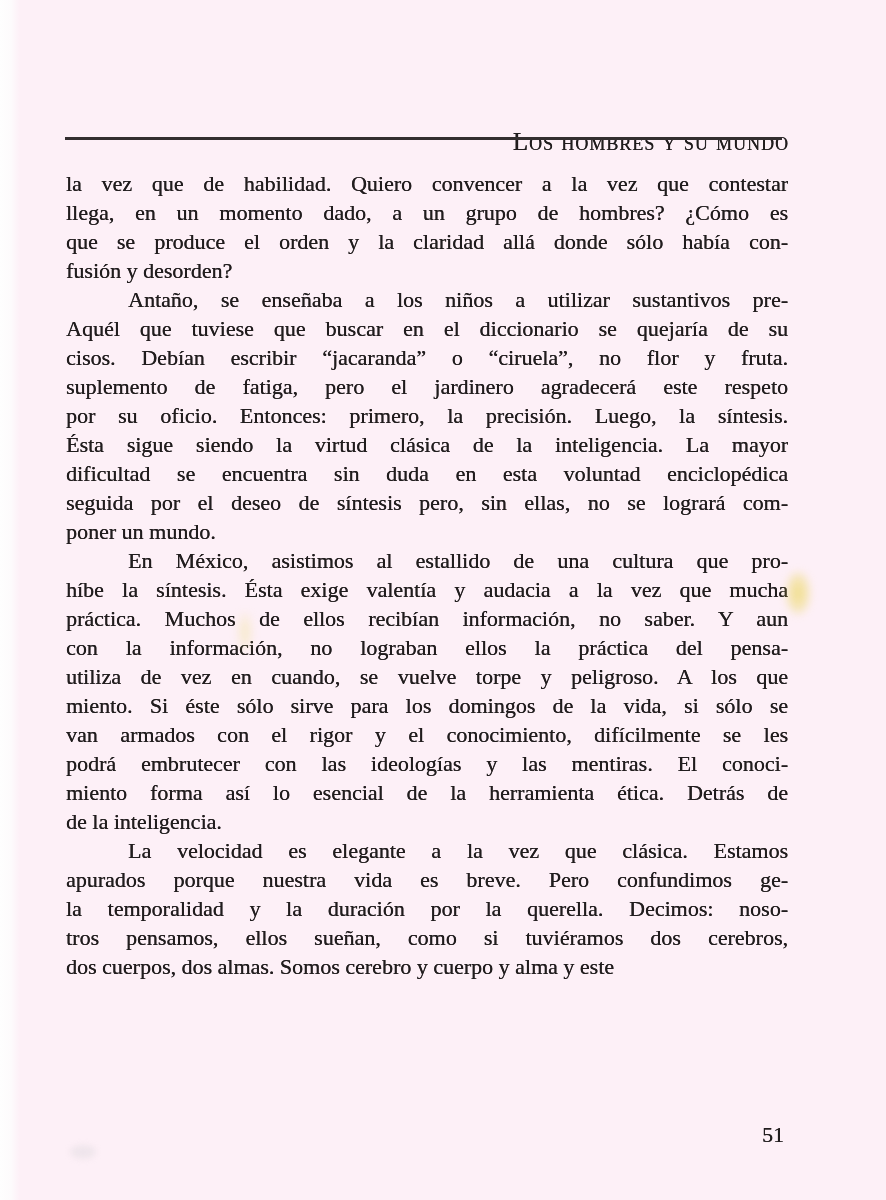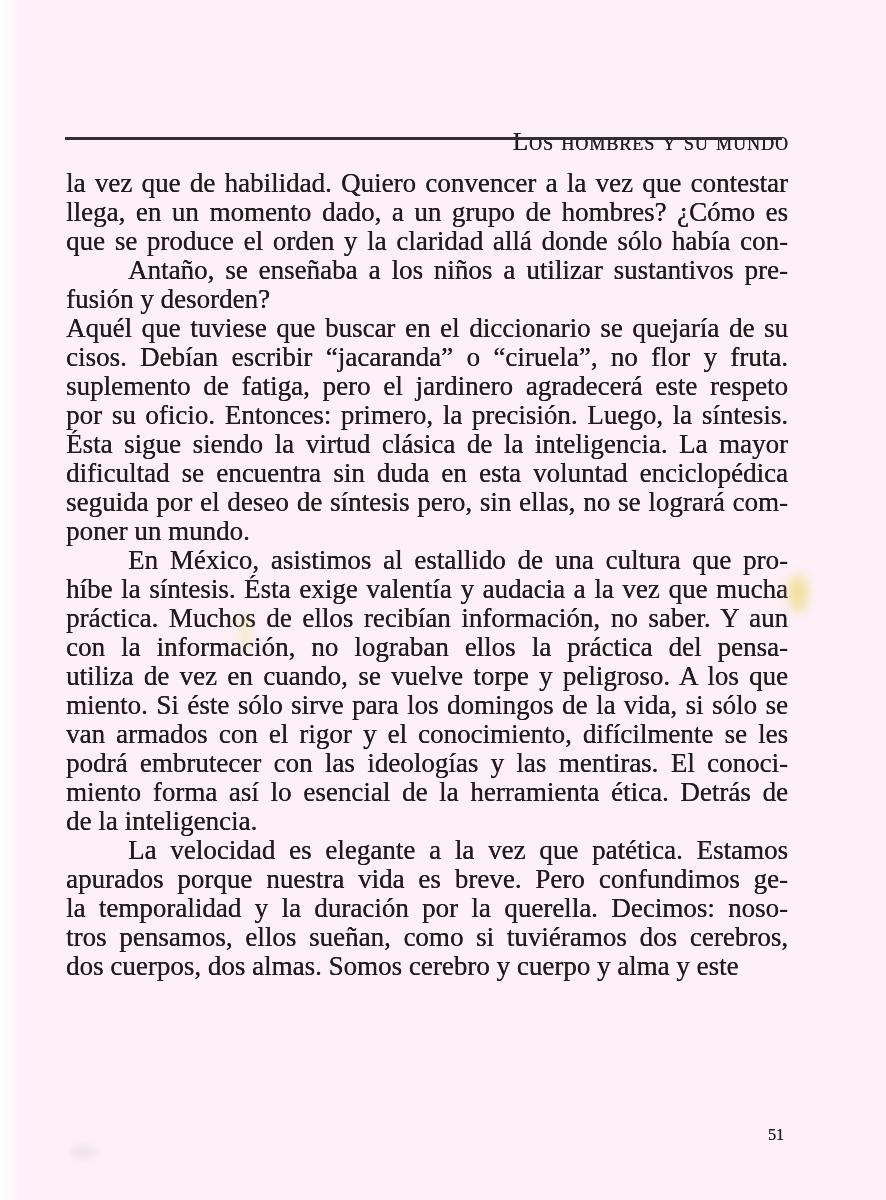--- a/index.html
+++ b/index.html
@@ -42,38 +42,38 @@
     left: 65px;
     width: 717px;
     height: 2.5px;
     background: var(--rule, #332e2f);
   }
   .text-block {
     position: absolute;
     top: 169px;
     left: 66px;
     width: 722px;
-    font-size: 27px;
+    font-size: 22px;
     text-shadow: 0.25px 0 0 currentColor;
   }
   .line {
     height: 29px;
     line-height: 29px;
     text-align: justify;
     text-align-last: justify;
     overflow: hidden;
     white-space: normal;
   }
   .line.last { text-align-last: left; }
   .line.indent { text-indent: 62px; }
   .folio {
     position: absolute;
     top: 1120px;
     right: 102px;
-    font-size: 16px;
+    font-size: 22px;
     line-height: 30px;
     text-shadow: 0.25px 0 0 currentColor;
   }
   .highlight-blob {
     position: absolute;
     pointer-events: none;
     border-radius: 50%;
     filter: blur(4px);
   }
   .highlight-blob.margin-blob {
@@ -109,41 +109,41 @@
   <div class="edge-left"></div>
 
   <div class="running-head">Los hombres y su mundo</div>
 
   <div class="rule"></div>
 
   <div class="text-block">
       <div class="line">la vez que de habilidad. Quiero convencer a la vez que contestar</div>
       <div class="line">llega, en un momento dado, a un grupo de hombres? ¿Cómo es</div>
       <div class="line">que se produce el orden y la claridad allá donde sólo había con-</div>
+      <div class="line last">fusión y desorden?</div>
       <div class="line indent">Antaño, se enseñaba a los niños a utilizar sustantivos pre-</div>
-      <div class="line last">fusión y desorden?</div>
       <div class="line">Aquél que tuviese que buscar en el diccionario se quejaría de su</div>
       <div class="line">cisos. Debían escribir “jacaranda” o “ciruela”, no flor y fruta.</div>
       <div class="line">suplemento de fatiga, pero el jardinero agradecerá este respeto</div>
       <div class="line">por su oficio. Entonces: primero, la precisión. Luego, la síntesis.</div>
       <div class="line">Ésta sigue siendo la virtud clásica de la inteligencia. La mayor</div>
       <div class="line">dificultad se encuentra sin duda en esta voluntad enciclopédica</div>
       <div class="line">seguida por el deseo de síntesis pero, sin ellas, no se logrará com-</div>
       <div class="line last">poner un mundo.</div>
       <div class="line indent">En México, asistimos al estallido de una cultura que pro-</div>
       <div class="line">híbe la síntesis. Ésta exige valentía y audacia a la vez que mucha</div>
       <div class="line">práctica. Muchos de ellos recibían información, no saber. Y aun</div>
       <div class="line">con la información, no lograban ellos la práctica del pensa-</div>
       <div class="line">utiliza de vez en cuando, se vuelve torpe y peligroso. A los que</div>
       <div class="line">miento. Si éste sólo sirve para los domingos de la vida, si sólo se</div>
       <div class="line">van armados con el rigor y el conocimiento, difícilmente se les</div>
       <div class="line">podrá embrutecer con las ideologías y las mentiras. El conoci-</div>
       <div class="line">miento forma así lo esencial de la herramienta ética. Detrás de</div>
       <div class="line last">de la inteligencia.</div>
-      <div class="line indent">La velocidad es elegante a la vez que patética. Estamos</div>
+      <div class="line indent">La velocidad es elegante a la vez que clásica. Estamos</div>
       <div class="line">apurados porque nuestra vida es breve. Pero confundimos ge-</div>
       <div class="line">la temporalidad y la duración por la querella. Decimos: noso-</div>
       <div class="line">tros pensamos, ellos sueñan, como si tuviéramos dos cerebros,</div>
       <div class="line last">dos cuerpos, dos almas. Somos cerebro y cuerpo y alma y este</div>
     </div>
 
   <div class="highlight-blob margin-blob"></div>
   <div class="highlight-blob text-streak"></div>
   <div class="smudge"></div>
 

